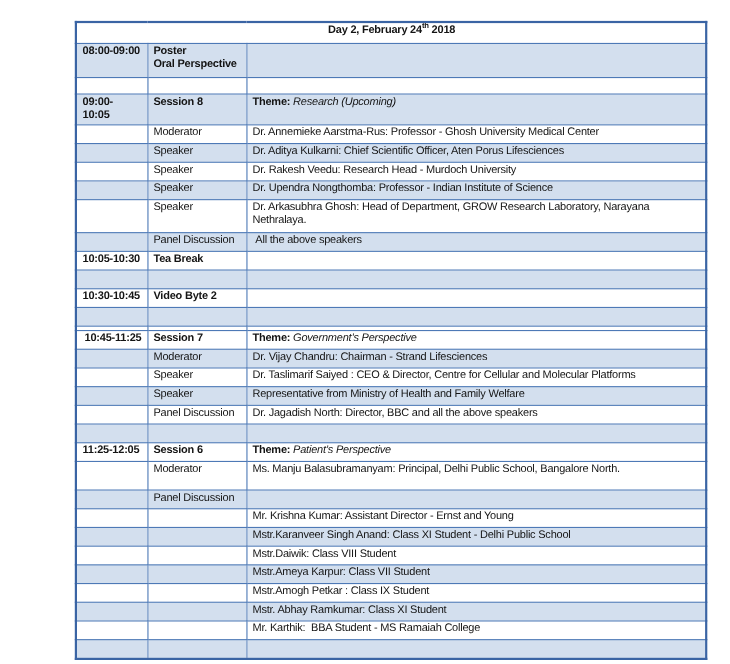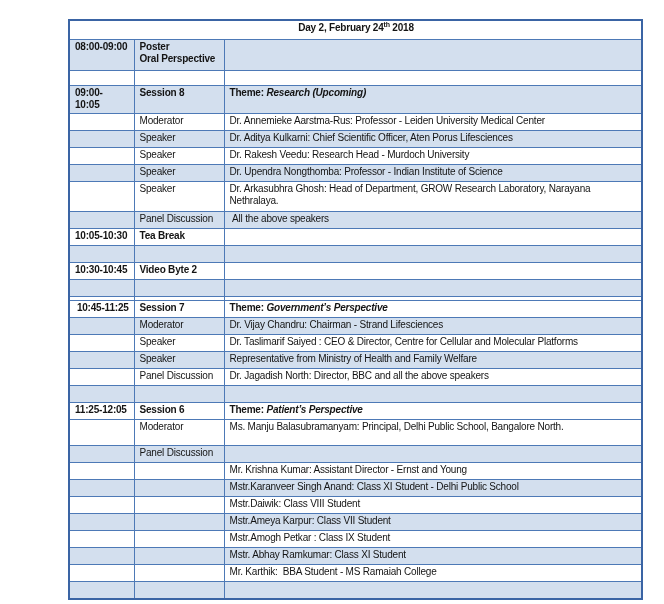--- a/index.html
+++ b/index.html
@@ -45,21 +45,21 @@
   }
   .header-cell sup {
     font-size: 7px;
     line-height: 0;
   }
   .c-time { font-weight: bold; white-space: pre-wrap; }
   .c-role { white-space: pre-wrap; }
   .c-role.bold { font-weight: bold; }
   .c-detail { white-space: pre-wrap; padding-left: 13px; }
   .theme-prefix { font-weight: bold; }
-  .theme-text { font-weight: bold; font-style: italic; }
+  .theme-text { font-weight: normal; font-style: italic; }
   tr.thin td { padding: 0; height: 3px; }
 </style>
 </head>
 <body>
 
 <div class="page">
   <table class="schedule">
     <colgroup>
       <col style="width:65px">
       <col style="width:90px">
@@ -83,21 +83,21 @@
           <td class="c-detail"></td>
         </tr>
         <tr class="blue std">
           <td class="c-time">09:00- 10:05</td>
           <td class="c-role bold">Session 8</td>
           <td class="c-detail"><span class="theme-prefix">Theme: </span><span class="theme-text">Research (Upcoming)</span></td>
         </tr>
         <tr class="white std">
           <td class="c-time"></td>
           <td class="c-role">Moderator</td>
-          <td class="c-detail">Dr. Annemieke Aarstma-Rus: Professor - Leiden University Medical Center</td>
+          <td class="c-detail">Dr. Annemieke Aarstma-Rus: Professor - Ghosh University Medical Center</td>
         </tr>
         <tr class="blue std">
           <td class="c-time"></td>
           <td class="c-role">Speaker</td>
           <td class="c-detail">Dr. Aditya Kulkarni: Chief Scientific Officer, Aten Porus Lifesciences</td>
         </tr>
         <tr class="white std">
           <td class="c-time"></td>
           <td class="c-role">Speaker</td>
           <td class="c-detail">Dr. Rakesh Veedu: Research Head - Murdoch University</td>

